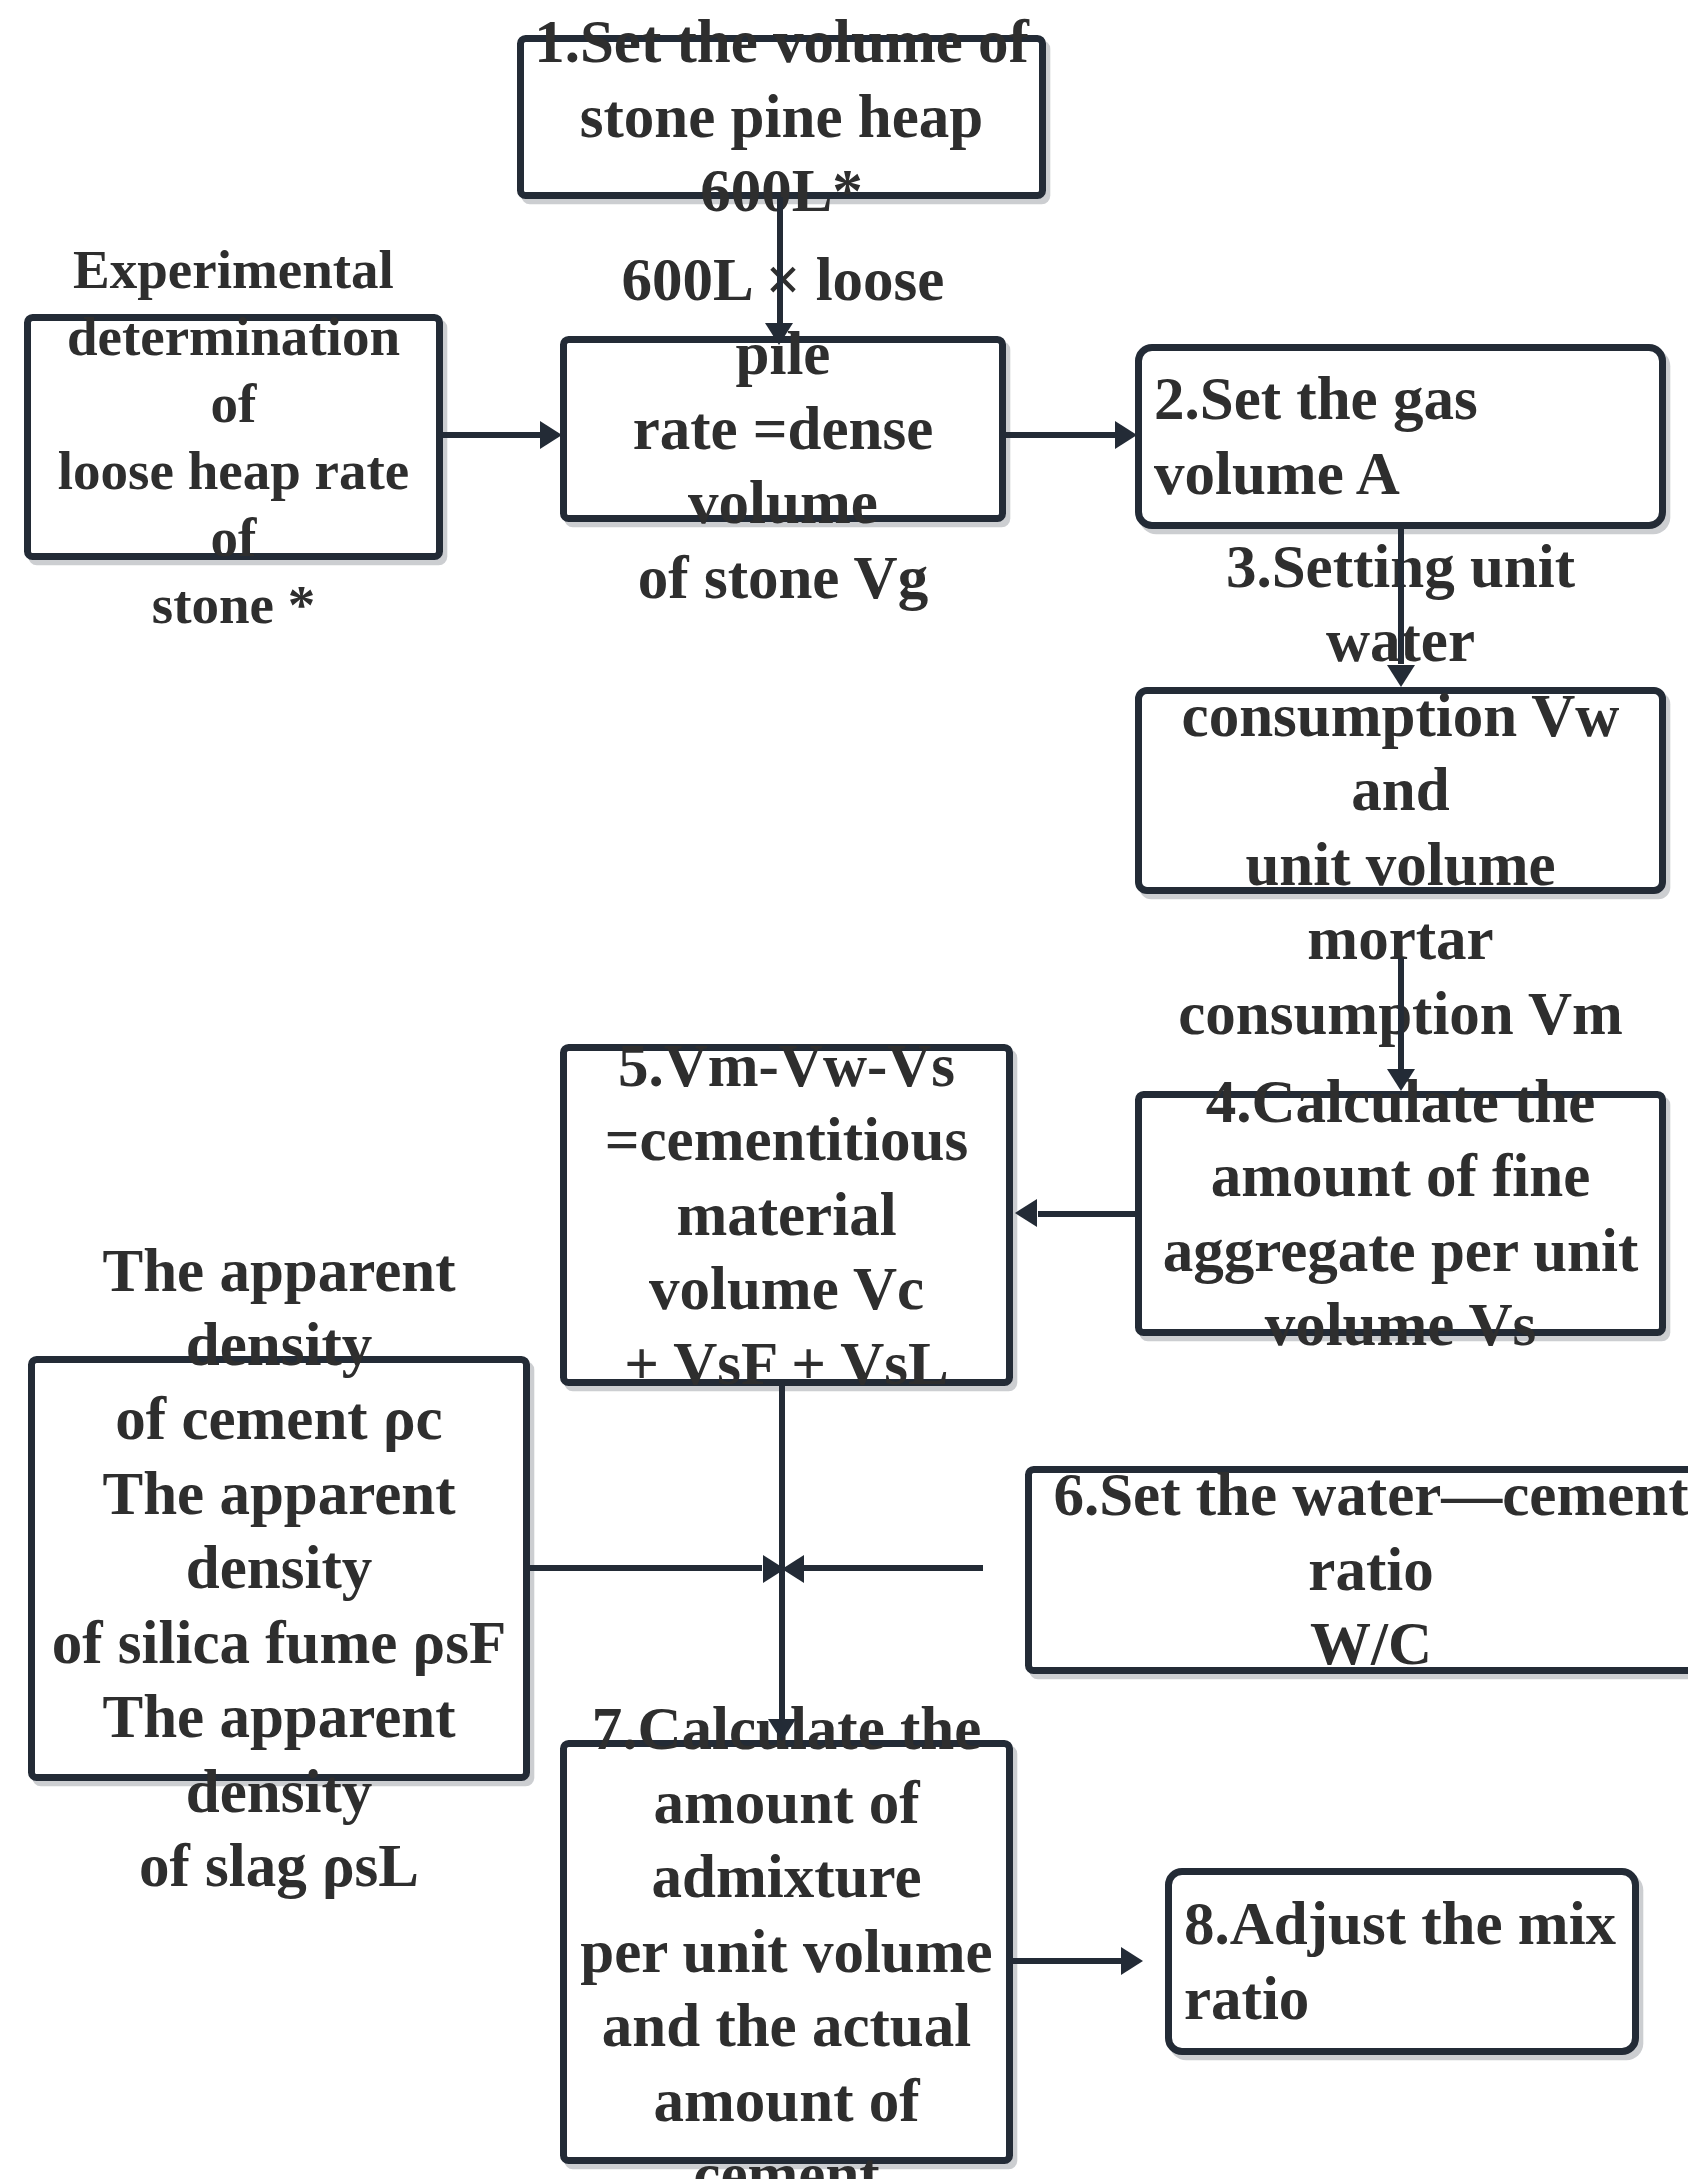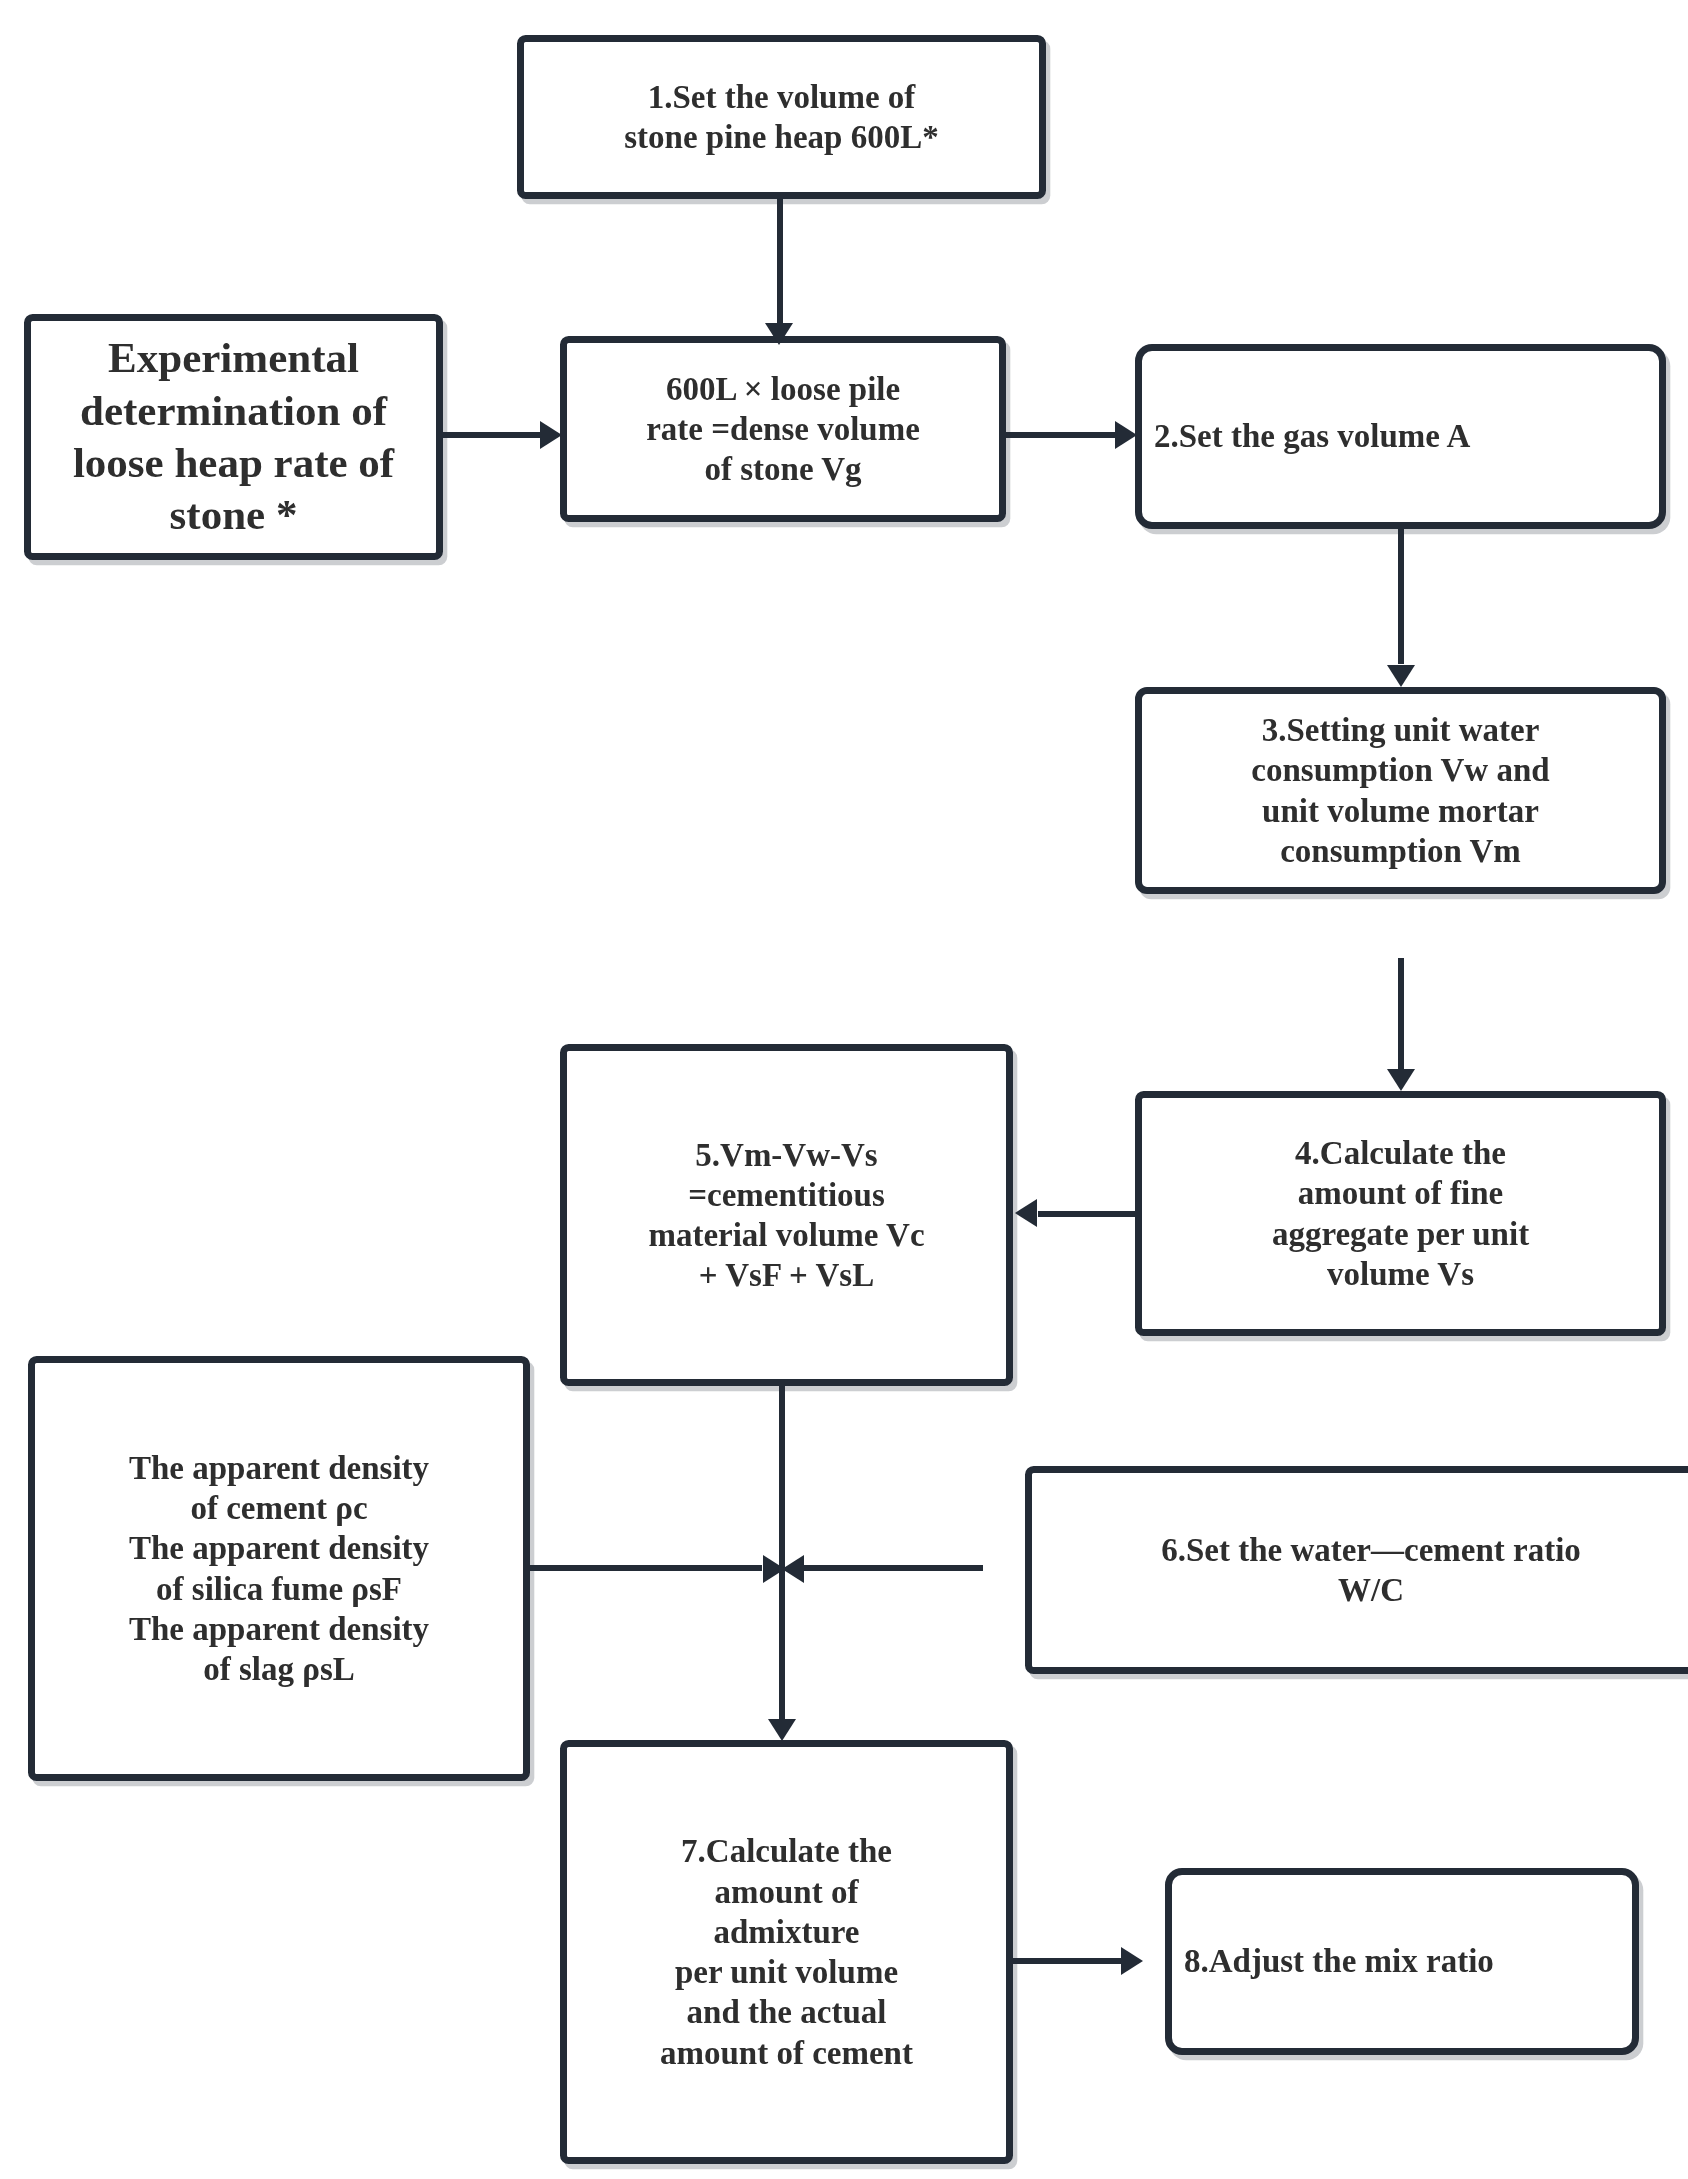--- a/index.html
+++ b/index.html
@@ -17,32 +17,32 @@
     box-sizing:border-box;
     border:7px solid #232b36;
     border-radius:8.6px;
     background:#ffffff;
     color:#2e2e2e;
     display:flex;
     align-items:center;
     justify-content:center;
     text-align:center;
     white-space:pre-line;
-    font-size:33px;
+    font-size:61px;
     line-height:1.22;
     padding:5.2px 8.6px;
     box-shadow:4.3px 5.2px 0 rgba(110,116,124,0.35);
   }
   .node.align-left{
     justify-content:flex-start;
     text-align:left;
     padding-left:12px;
     border-radius:17px;
   }
-  .node.small{font-size:43px;}
+  .node.small{font-size:55px;}
   .hl{position:absolute;height:6px;background:#232b36;}
   .vl{position:absolute;width:6px;background:#232b36;}
   .ah{position:absolute;width:0;height:0;}
   .ah-down{border-left:14px solid transparent;border-right:14px solid transparent;border-top:22.5px solid #232b36;}
   .ah-right{border-top:14px solid transparent;border-bottom:14px solid transparent;border-left:22.5px solid #232b36;}
   .ah-left{border-top:14px solid transparent;border-bottom:14px solid transparent;border-right:22.5px solid #232b36;}
 </style>
 </head>
 <body>
 

